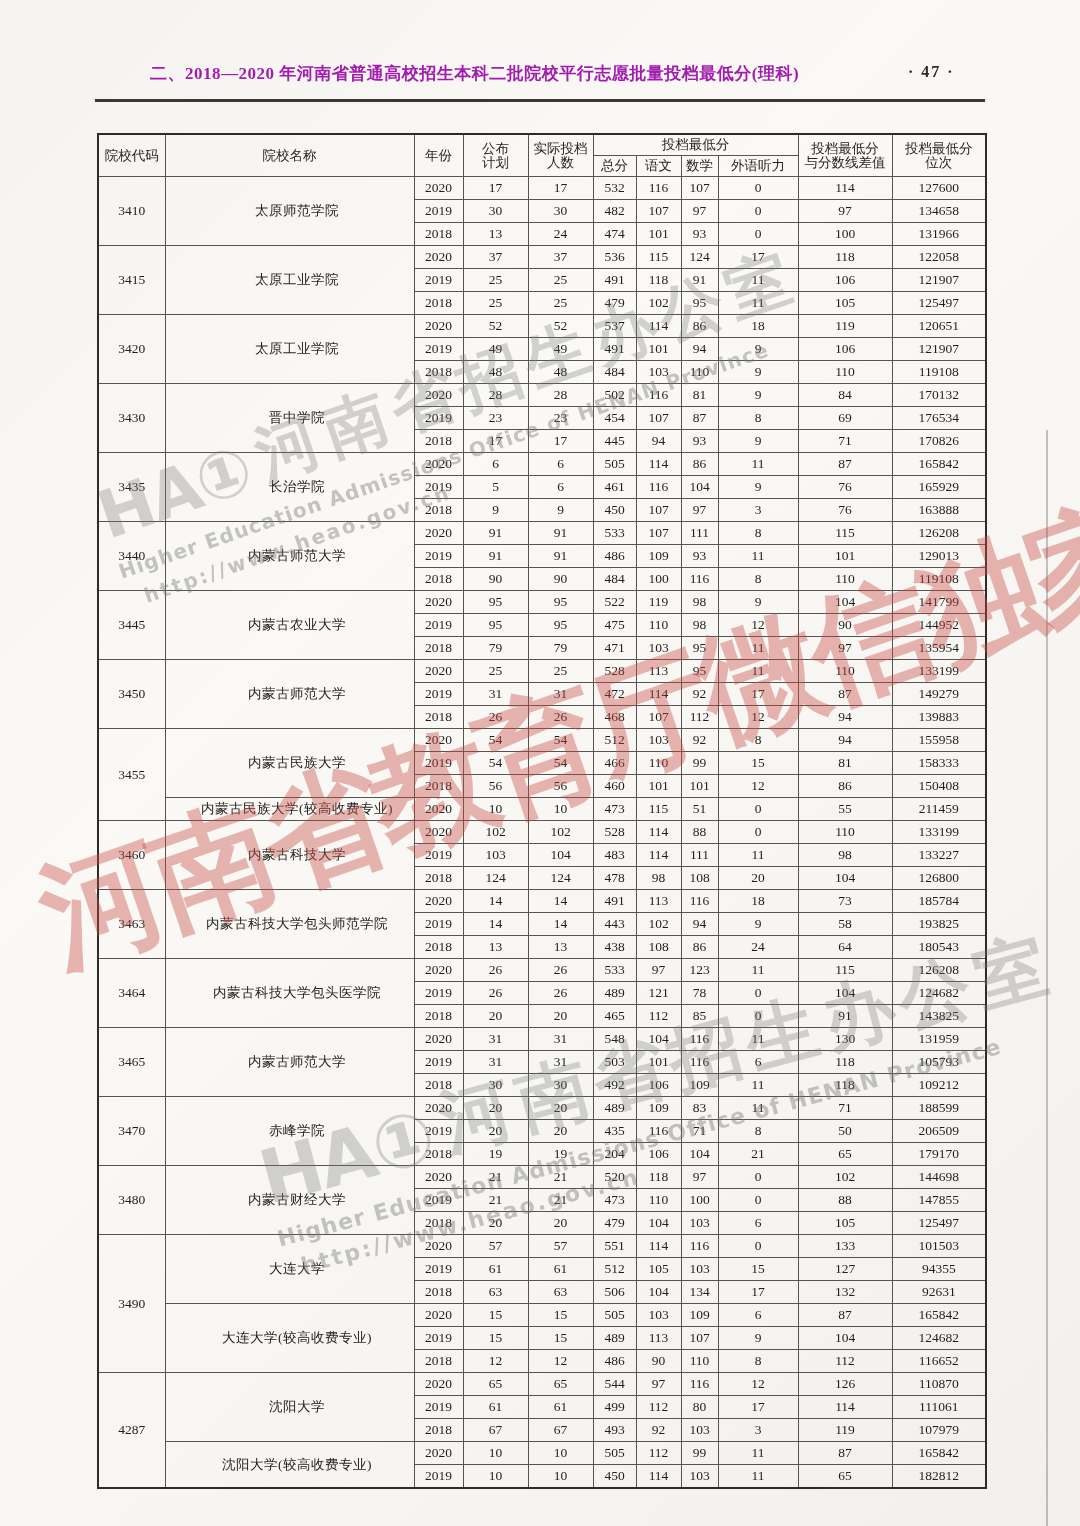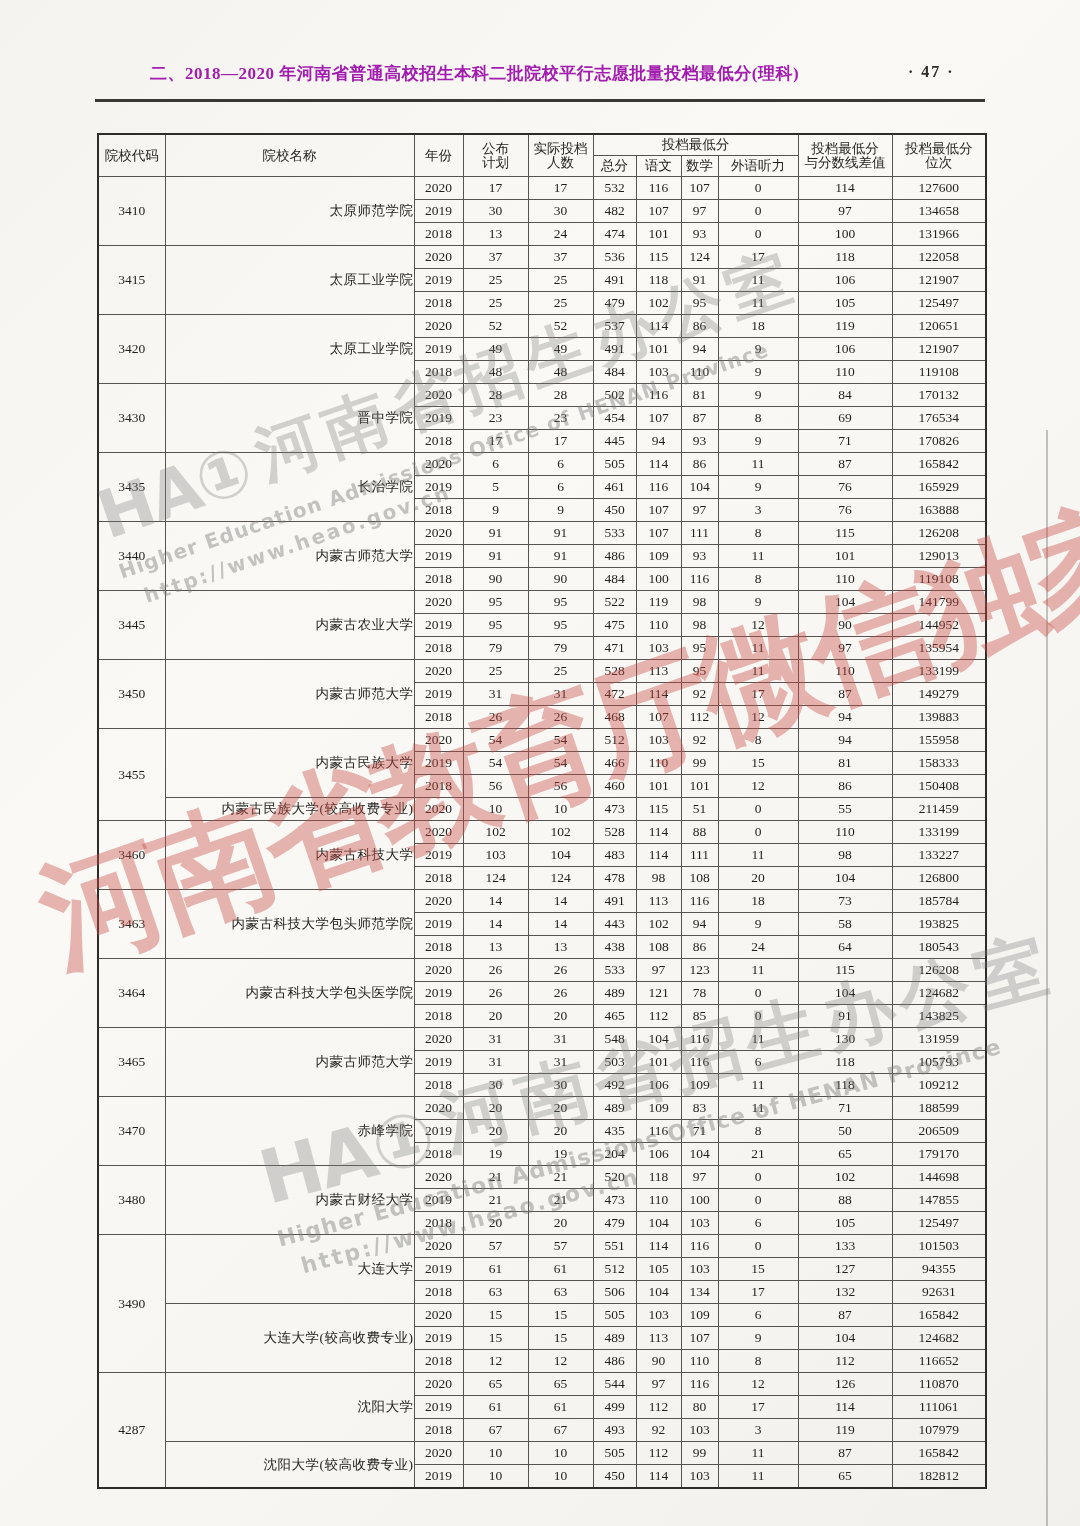--- a/index.html
+++ b/index.html
@@ -24,21 +24,21 @@
     border-collapse:collapse;table-layout:fixed;
     font-size:13.5px;color:#211f1c;z-index:1;
   }
   table.score-table{border:2px solid #2e2c28;}
   .score-table th,.score-table td{
     border:1px solid #565350;text-align:center;padding:0;font-weight:normal;
     overflow:hidden;white-space:nowrap;vertical-align:middle;
   }
   .score-table thead th{height:20px;line-height:14px;font-size:13.5px;}
   .score-table tbody td{height:22px;line-height:22px;}
-  .score-table td.name-cell{text-align:right;padding-left:15px;letter-spacing:0.5px;}
+  .score-table td.name-cell{text-align:center;padding-left:15px;letter-spacing:0.5px;}
   
   .wm{pointer-events:none;position:absolute;white-space:nowrap;transform-origin:0 0;
       font-family:"DejaVu Sans",sans-serif;}
   .wm-red{
     left:20px;top:848px;transform:rotate(-19deg);z-index:5;
     font-weight:bold;font-size:122px;letter-spacing:-6px;
     color:rgba(199,75,68,0.40);
   }
   .wm-stamp{z-index:4;color:rgba(125,125,125,0.32);}
   .wm-stamp .line1{display:flex;align-items:flex-end;}

